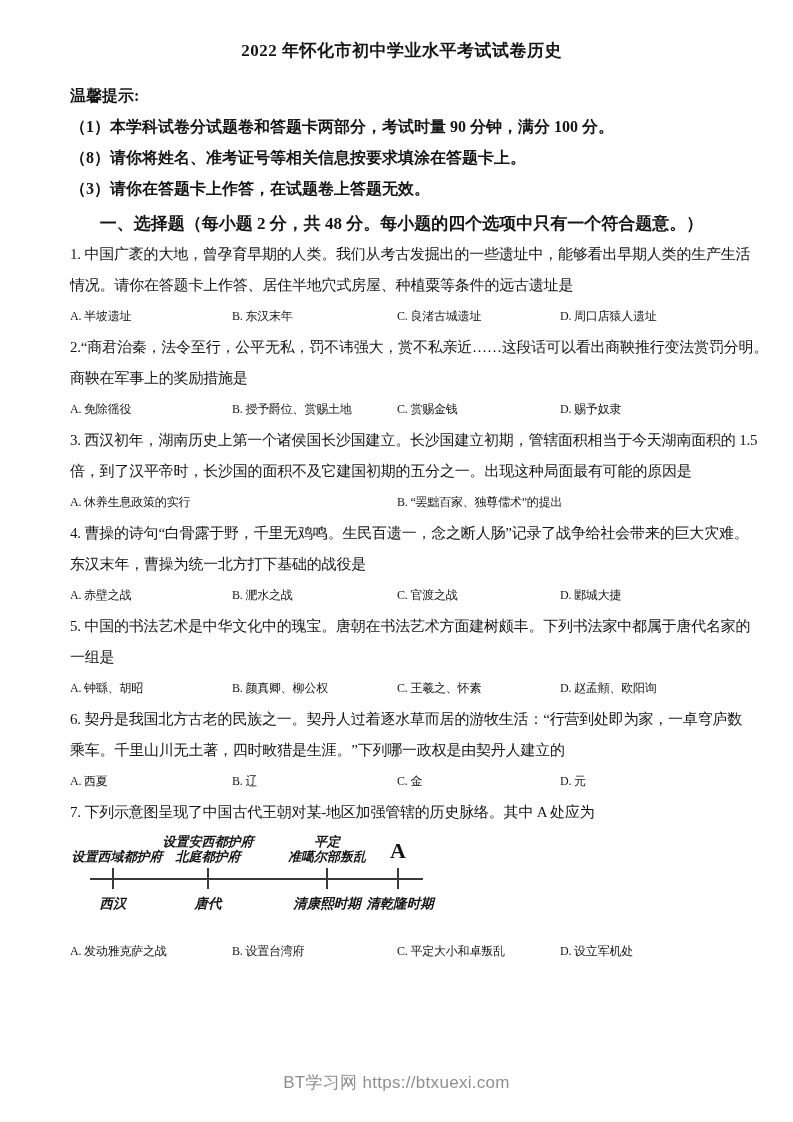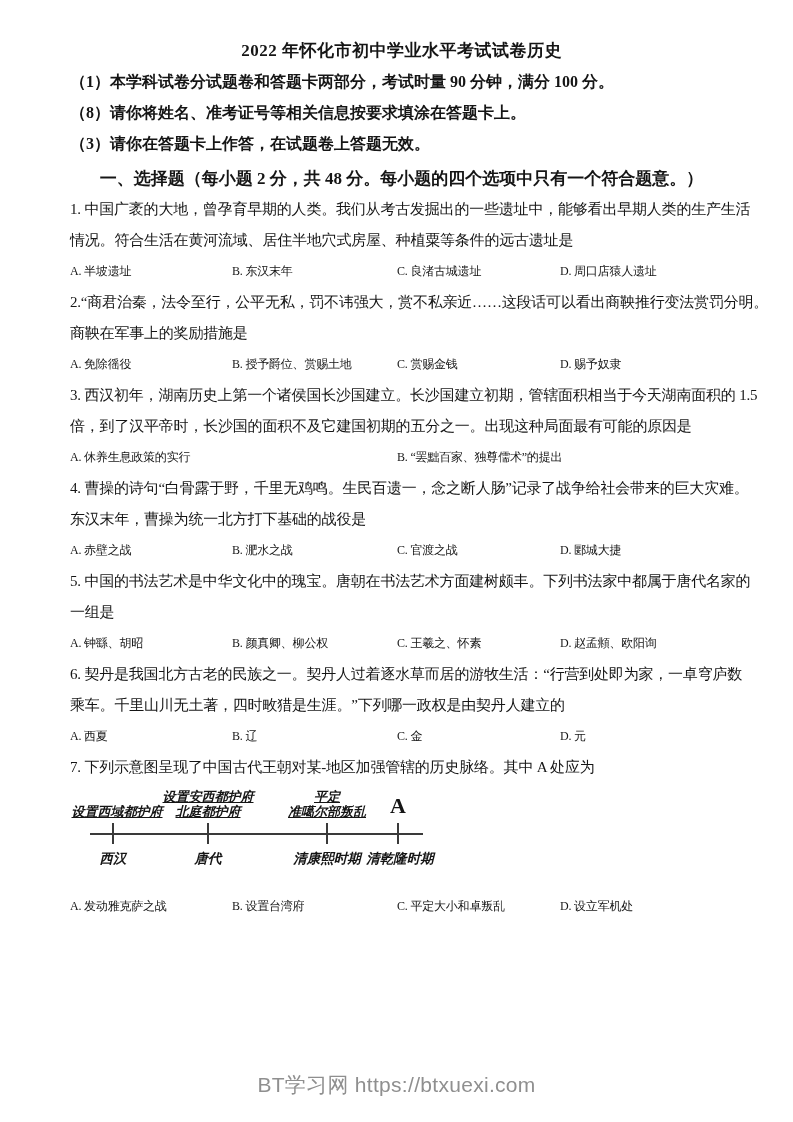--- a/index.html
+++ b/index.html
@@ -17,21 +17,21 @@
   .notice-head{margin-top:14px;}
   .section{margin-top:4px;font-size:17px;text-align:center;}
   .opt-row{position:relative;height:31px;}
   .opt{position:absolute;top:0;line-height:31px;font-size:12px;letter-spacing:-0.2px;white-space:nowrap;}
   .c0{left:0;} .c1{left:162px;} .c2{left:327px;} .c3{left:490px;}
   
   .timeline{position:relative;height:100px;margin-top:6px;}
   .tl-label{
     position:absolute;transform:translateX(-50%);white-space:nowrap;
     font-family:"DejaVu Serif","Liberation Serif",serif;
-    font-style:italic;font-weight:bold;font-size:13px;line-height:15px;text-decoration:underline;
+    font-style:italic;font-weight:bold;font-size:13px;line-height:15px;
   }
   .r1{top:0;} .r2{top:15px;}
   .e1{left:47px;} .e2{left:138px;} .e3{left:257px;}
   .tl-A{
     position:absolute;left:328px;top:4px;transform:translateX(-50%);
     font-size:22px;font-weight:bold;font-style:normal;line-height:26px;
     font-family:"Liberation Serif","DejaVu Serif",serif;
   }
   .tl-line{position:absolute;left:20px;top:44px;width:333px;height:2px;background:#3a3a3a;}
   .tl-tick{position:absolute;top:34px;width:2px;height:21px;background:#3a3a3a;}
@@ -39,39 +39,40 @@
   .tl-period{
     position:absolute;top:60px;transform:translateX(-50%);white-space:nowrap;
     font-family:"DejaVu Serif","Liberation Serif",serif;
     font-style:italic;font-weight:bold;font-size:13.5px;line-height:18px;
   }
   .p1{left:43px;} .p2{left:138px;} .p3{left:257px;} .p4{left:330px;}
   
   .footer{
     position:absolute;left:0;top:1071px;width:100%;text-align:center;
     font-family:"Liberation Sans","DejaVu Sans",sans-serif;
-    font-size:21px;color:#8f8f8f;letter-spacing:0.3px;
+    font-size:17px;color:#8f8f8f;letter-spacing:0.3px;
   }
 </style>
 </head>
 <body>
 
 <div class="page">
   <div class="content">
 
     <div class="title">2022 年怀化市初中学业水平考试试卷历史</div>
 
+    <div class="line bold notice-head">温馨提示:</div>
     <div class="line bold">（1）本学科试卷分试题卷和答题卡两部分，考试时量 90 分钟，满分 100 分。</div>
     <div class="line bold">（8）请你将姓名、准考证号等相关信息按要求填涂在答题卡上。</div>
     <div class="line bold">（3）请你在答题卡上作答，在试题卷上答题无效。</div>
 
     <div class="line bold section">一、选择题（每小题 2 分，共 48 分。每小题的四个选项中只有一个符合题意。）</div>
 
     <div class="line">1. 中国广袤的大地，曾孕育早期的人类。我们从考古发掘出的一些遗址中，能够看出早期人类的生产生活</div>
-    <div class="line">情况。符合生活在黄河流域、居住半地穴式房屋、种植粟等条件的远古遗址是</div>
+    <div class="line">情况。请你在答题卡上作答、居住半地穴式房屋、种植粟等条件的远古遗址是</div>
     <div class="opt-row">
       <span class="opt c0">A. 半坡遗址</span>
       <span class="opt c1">B. 东汉末年</span>
       <span class="opt c2">C. 良渚古城遗址</span>
       <span class="opt c3">D. 周口店猿人遗址</span>
     </div>
 
     <div class="line">2.“商君治秦，法令至行，公平无私，罚不讳强大，赏不私亲近……这段话可以看出商鞅推行变法赏罚分明。</div>
     <div class="line">商鞅在军事上的奖励措施是</div>
     <div class="opt-row">

